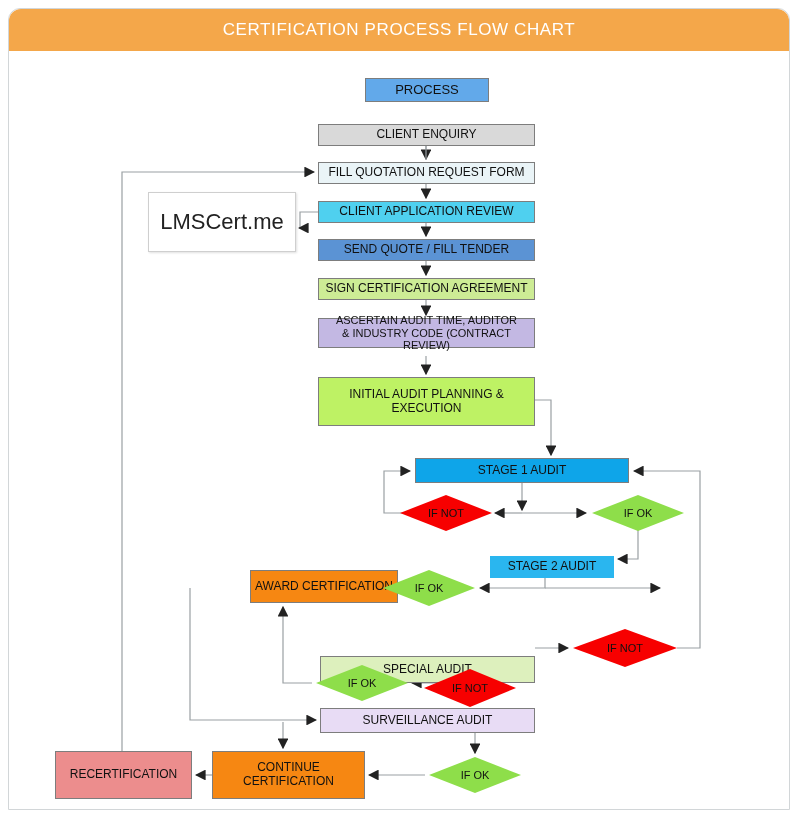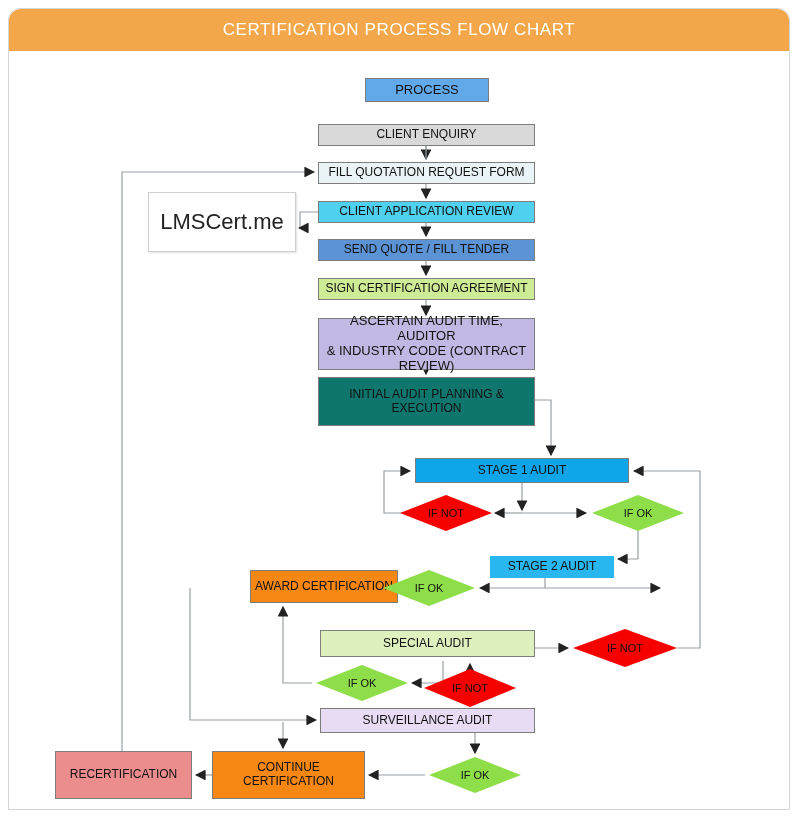--- a/index.html
+++ b/index.html
@@ -141,43 +141,43 @@
     </div>
 
     <div class="node center" style="left:318px;top:239px;width:217px;height:22px;background:#5b93d4;">
       <span>SEND QUOTE / FILL TENDER</span>
     </div>
 
     <div class="node center" style="left:318px;top:278px;width:217px;height:22px;background:#cdec95;">
       <span>SIGN CERTIFICATION AGREEMENT</span>
     </div>
 
-    <div class="node center" style="left:318px;top:318px;width:217px;height:52px;background:#c3b8e3;white-space:pre-line;font-size:13px;">
+    <div class="node center" style="left:318px;top:318px;width:217px;height:30px;background:#c3b8e3;white-space:pre-line;font-size:11px;">
       <span>ASCERTAIN AUDIT TIME, AUDITOR
 &amp; INDUSTRY CODE (CONTRACT REVIEW)</span>
     </div>
 
-    <div class="node center" style="left:318px;top:377px;width:217px;height:49px;background:#0f766e;white-space:pre-line;">
+    <div class="node center" style="left:318px;top:377px;width:217px;height:49px;background:#bef264;white-space:pre-line;">
       <span>INITIAL AUDIT PLANNING &amp;
 EXECUTION</span>
     </div>
 
     <div class="node center" style="left:415px;top:458px;width:214px;height:25px;background:#0ea5e9;">
       <span>STAGE 1 AUDIT</span>
     </div>
 
     <div class="node center" style="left:490px;top:548px;width:124px;height:22px;background:#2ab6ef;border-color:#2ab6ef;margin-top:8px;">
       <span>STAGE 2 AUDIT</span>
     </div>
 
     <div class="node center" style="left:212px;top:570px;width:148px;height:33px;background:#f68712;margin-left:38px;">
       <span>AWARD CERTIFICATION</span>
     </div>
 
-    <div class="node center" style="left:320px;top:630px;width:215px;height:27px;background:#ddf0bd;">
+    <div class="node center" style="left:320px;top:656px;width:215px;height:27px;background:#ddf0bd;">
       <span>SPECIAL AUDIT</span>
     </div>
 
     <div class="node center" style="left:212px;top:751px;width:153px;height:48px;background:#f68712;white-space:pre-line;">
       <span>CONTINUE
 CERTIFICATION</span>
     </div>
 
     <div class="node center" style="left:320px;top:708px;width:215px;height:25px;background:#e8dcf5;">
       <span>SURVEILLANCE AUDIT</span>

